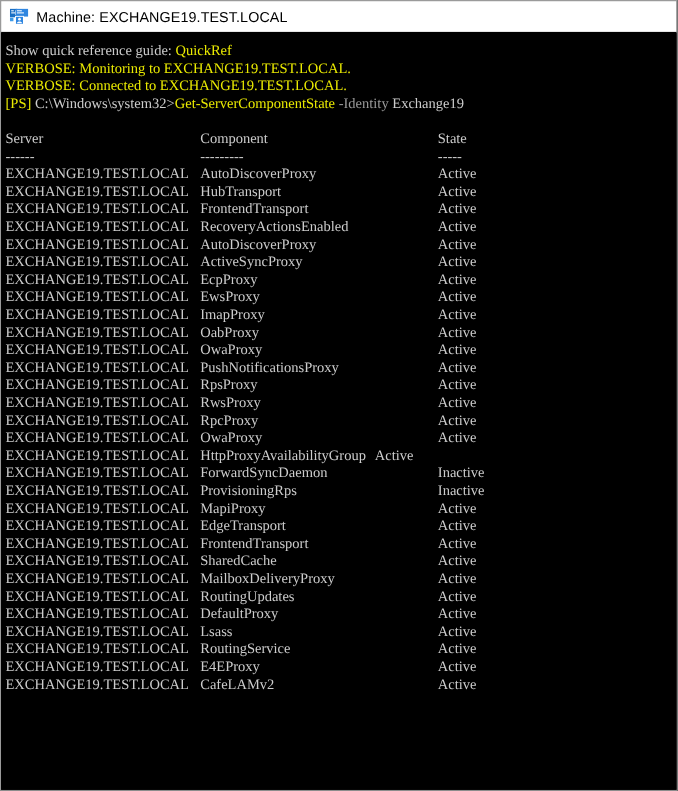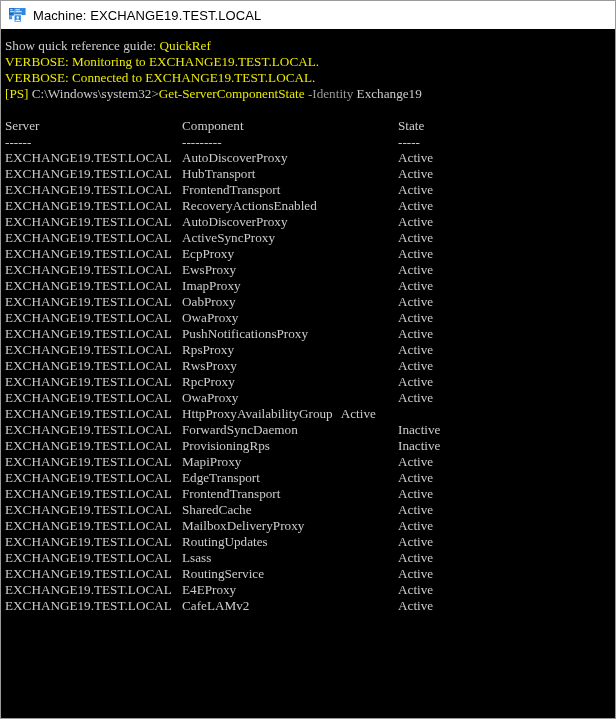--- a/index.html
+++ b/index.html
@@ -135,20 +135,21 @@
         <div class="console-line"><span class="row-server c-white">EXCHANGE19.TEST.LOCAL</span><span class="row-component c-white">OwaProxy</span><span class="row-state c-white">Active</span></div>
         <div class="console-line"><span class="row-server c-white">EXCHANGE19.TEST.LOCAL</span><span class="row-component c-white wide">HttpProxyAvailabilityGroup</span><span class="row-state c-white">Active</span></div>
         <div class="console-line"><span class="row-server c-white">EXCHANGE19.TEST.LOCAL</span><span class="row-component c-white">ForwardSyncDaemon</span><span class="row-state c-white">Inactive</span></div>
         <div class="console-line"><span class="row-server c-white">EXCHANGE19.TEST.LOCAL</span><span class="row-component c-white">ProvisioningRps</span><span class="row-state c-white">Inactive</span></div>
         <div class="console-line"><span class="row-server c-white">EXCHANGE19.TEST.LOCAL</span><span class="row-component c-white">MapiProxy</span><span class="row-state c-white">Active</span></div>
         <div class="console-line"><span class="row-server c-white">EXCHANGE19.TEST.LOCAL</span><span class="row-component c-white">EdgeTransport</span><span class="row-state c-white">Active</span></div>
         <div class="console-line"><span class="row-server c-white">EXCHANGE19.TEST.LOCAL</span><span class="row-component c-white">FrontendTransport</span><span class="row-state c-white">Active</span></div>
         <div class="console-line"><span class="row-server c-white">EXCHANGE19.TEST.LOCAL</span><span class="row-component c-white">SharedCache</span><span class="row-state c-white">Active</span></div>
         <div class="console-line"><span class="row-server c-white">EXCHANGE19.TEST.LOCAL</span><span class="row-component c-white">MailboxDeliveryProxy</span><span class="row-state c-white">Active</span></div>
         <div class="console-line"><span class="row-server c-white">EXCHANGE19.TEST.LOCAL</span><span class="row-component c-white">RoutingUpdates</span><span class="row-state c-white">Active</span></div>
+        <div class="console-line"><span class="row-server c-white">EXCHANGE19.TEST.LOCAL</span><span class="row-component c-white">DefaultProxy</span><span class="row-state c-white">Active</span></div>
         <div class="console-line"><span class="row-server c-white">EXCHANGE19.TEST.LOCAL</span><span class="row-component c-white">Lsass</span><span class="row-state c-white">Active</span></div>
         <div class="console-line"><span class="row-server c-white">EXCHANGE19.TEST.LOCAL</span><span class="row-component c-white">RoutingService</span><span class="row-state c-white">Active</span></div>
         <div class="console-line"><span class="row-server c-white">EXCHANGE19.TEST.LOCAL</span><span class="row-component c-white">E4EProxy</span><span class="row-state c-white">Active</span></div>
         <div class="console-line"><span class="row-server c-white">EXCHANGE19.TEST.LOCAL</span><span class="row-component c-white">CafeLAMv2</span><span class="row-state c-white">Active</span></div>
       </div>
 
   </div>
 </div>
 
 </body></html>

